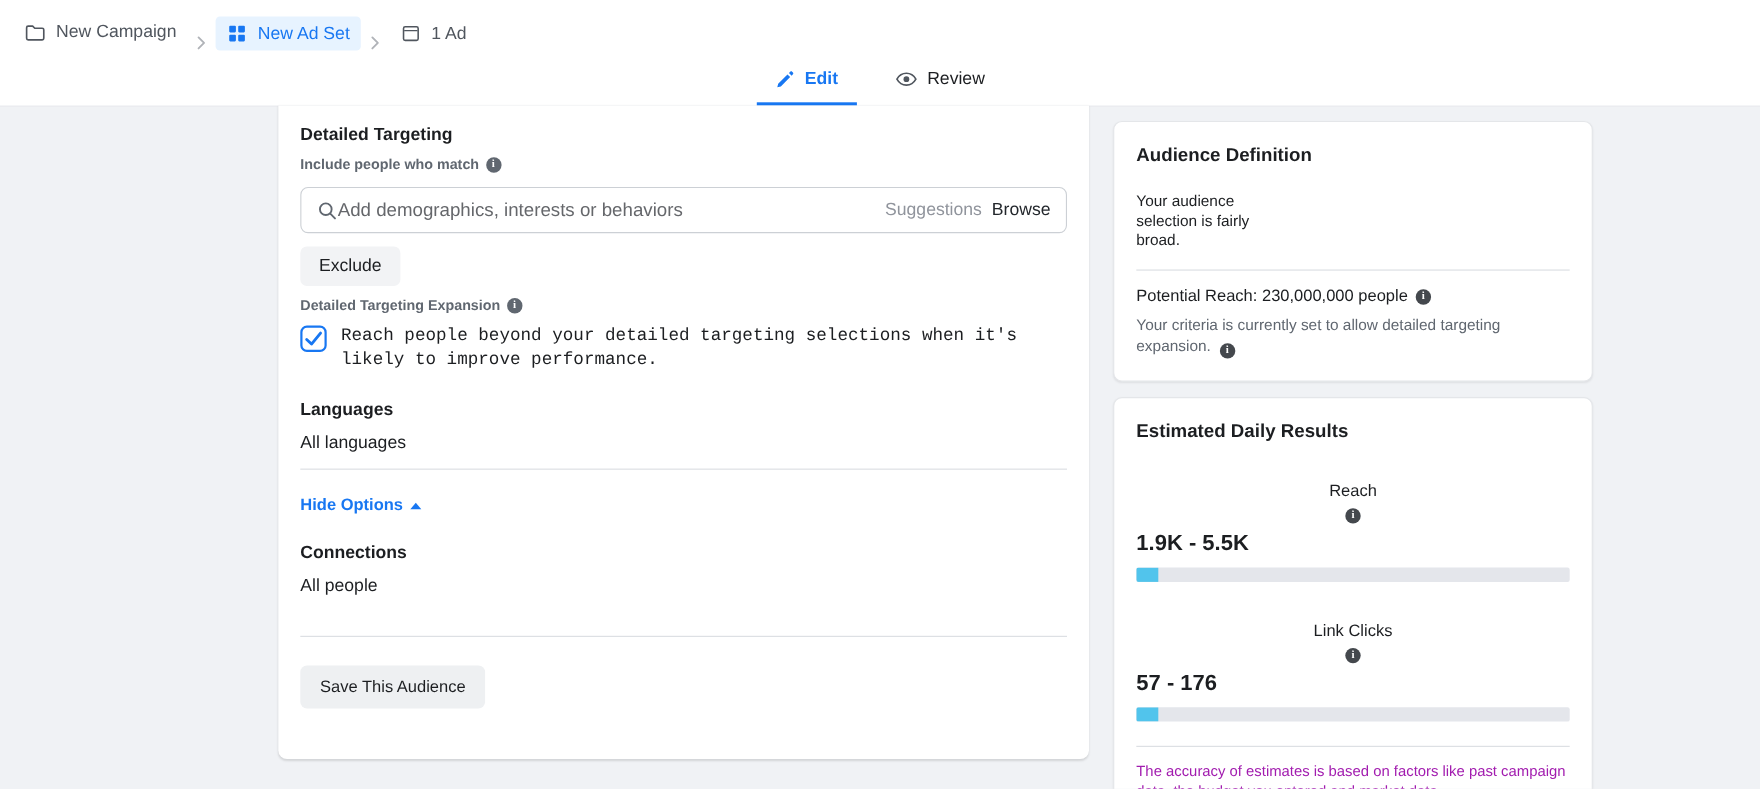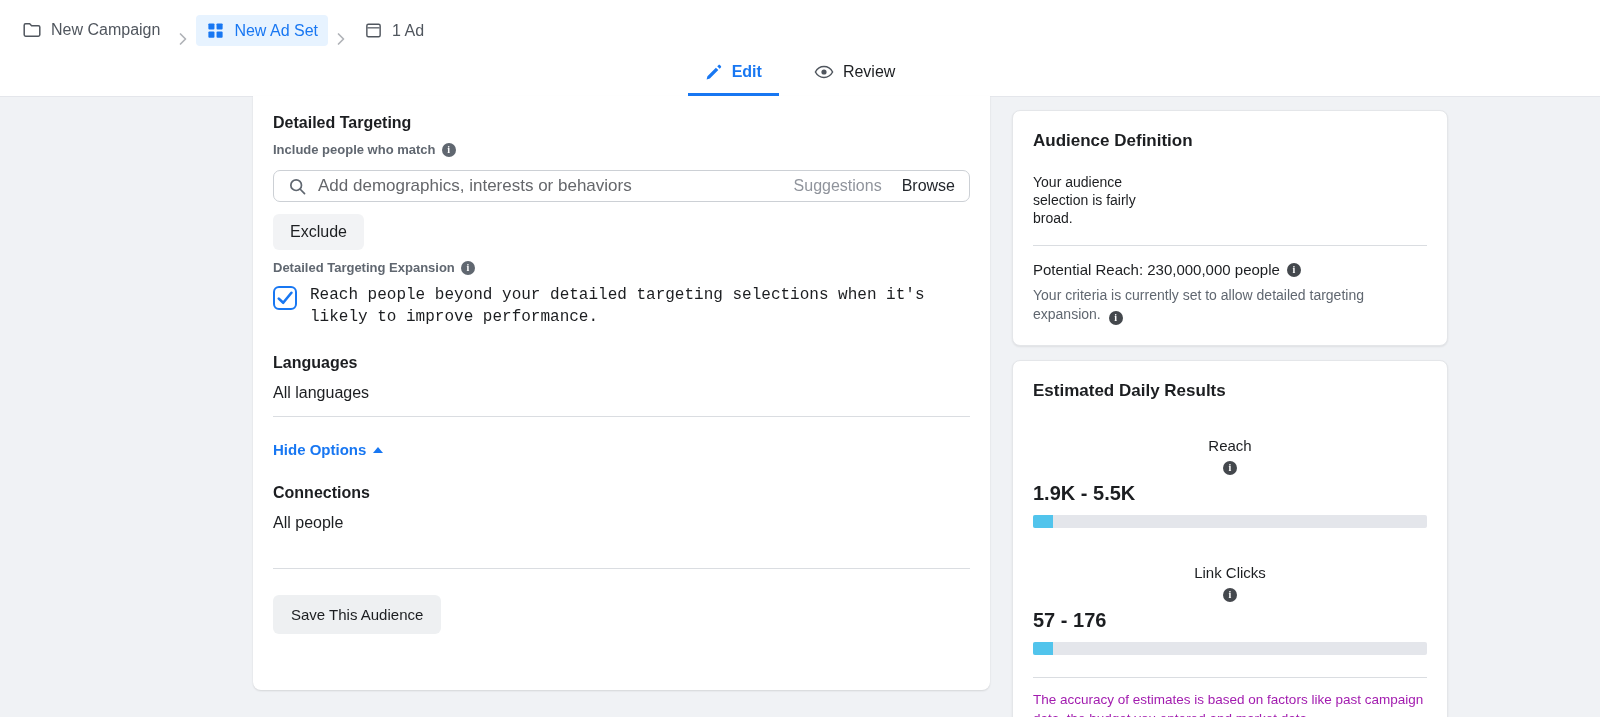--- a/index.html
+++ b/index.html
@@ -27,21 +27,21 @@
     border-radius:0 0 8px 8px; box-shadow:0 1px 2px rgba(0,0,0,.12); padding:18px 20px; }
   .section-title { font-size:16px; font-weight:700; color:#1c1e21; }
   .sub-label { display:flex; align-items:center; gap:6px; font-size:13px; font-weight:700; color:#606770; margin-top:10px; }
   .sub-label.expansion { }
 
   .info-i { display:inline-flex; width:14px; height:14px; border-radius:50%; background:#606770; color:#fff;
     font-size:10px; font-weight:700; align-items:center; justify-content:center; flex:0 0 auto; cursor:pointer; }
   .info-i::before { content:"i"; font-family:"Liberation Serif",serif; }
   .info-i.dark { background:#44484d; }
 
-  .search-row { margin-top:13px; height:32px; border:1px solid #ccd0d5; border-radius:7px; display:flex; align-items:center; padding:0 14px; gap:11px; background:#fff; }
+  .search-row { margin-top:13px; height:42px; border:1px solid #ccd0d5; border-radius:7px; display:flex; align-items:center; padding:0 14px; background:#fff; }
   .search-row input { flex:1; border:none; outline:none; font-size:17px; color:#1c1e21; font-family:inherit; background:transparent; }
   .search-row input::placeholder { color:#65676b; }
   .suggestions { font-size:16px; color:#90949c; cursor:pointer; white-space:nowrap; }
   .browse { font-size:16px; color:#23272c; margin-left:9px; cursor:pointer; white-space:nowrap; }
 
   .gray-btn { margin-top:12px; background:#f2f3f5; border:none; border-radius:6px; padding:9px 17px;
     font-size:16px; font-family:inherit; color:#1c1e21; cursor:pointer; display:inline-block; }
   .gray-btn.save { margin-top:26px; padding:11px 18px; font-size:15px; background:#eef0f2; }
 
   .check-row { display:flex; gap:13px; margin-top:9px; }

